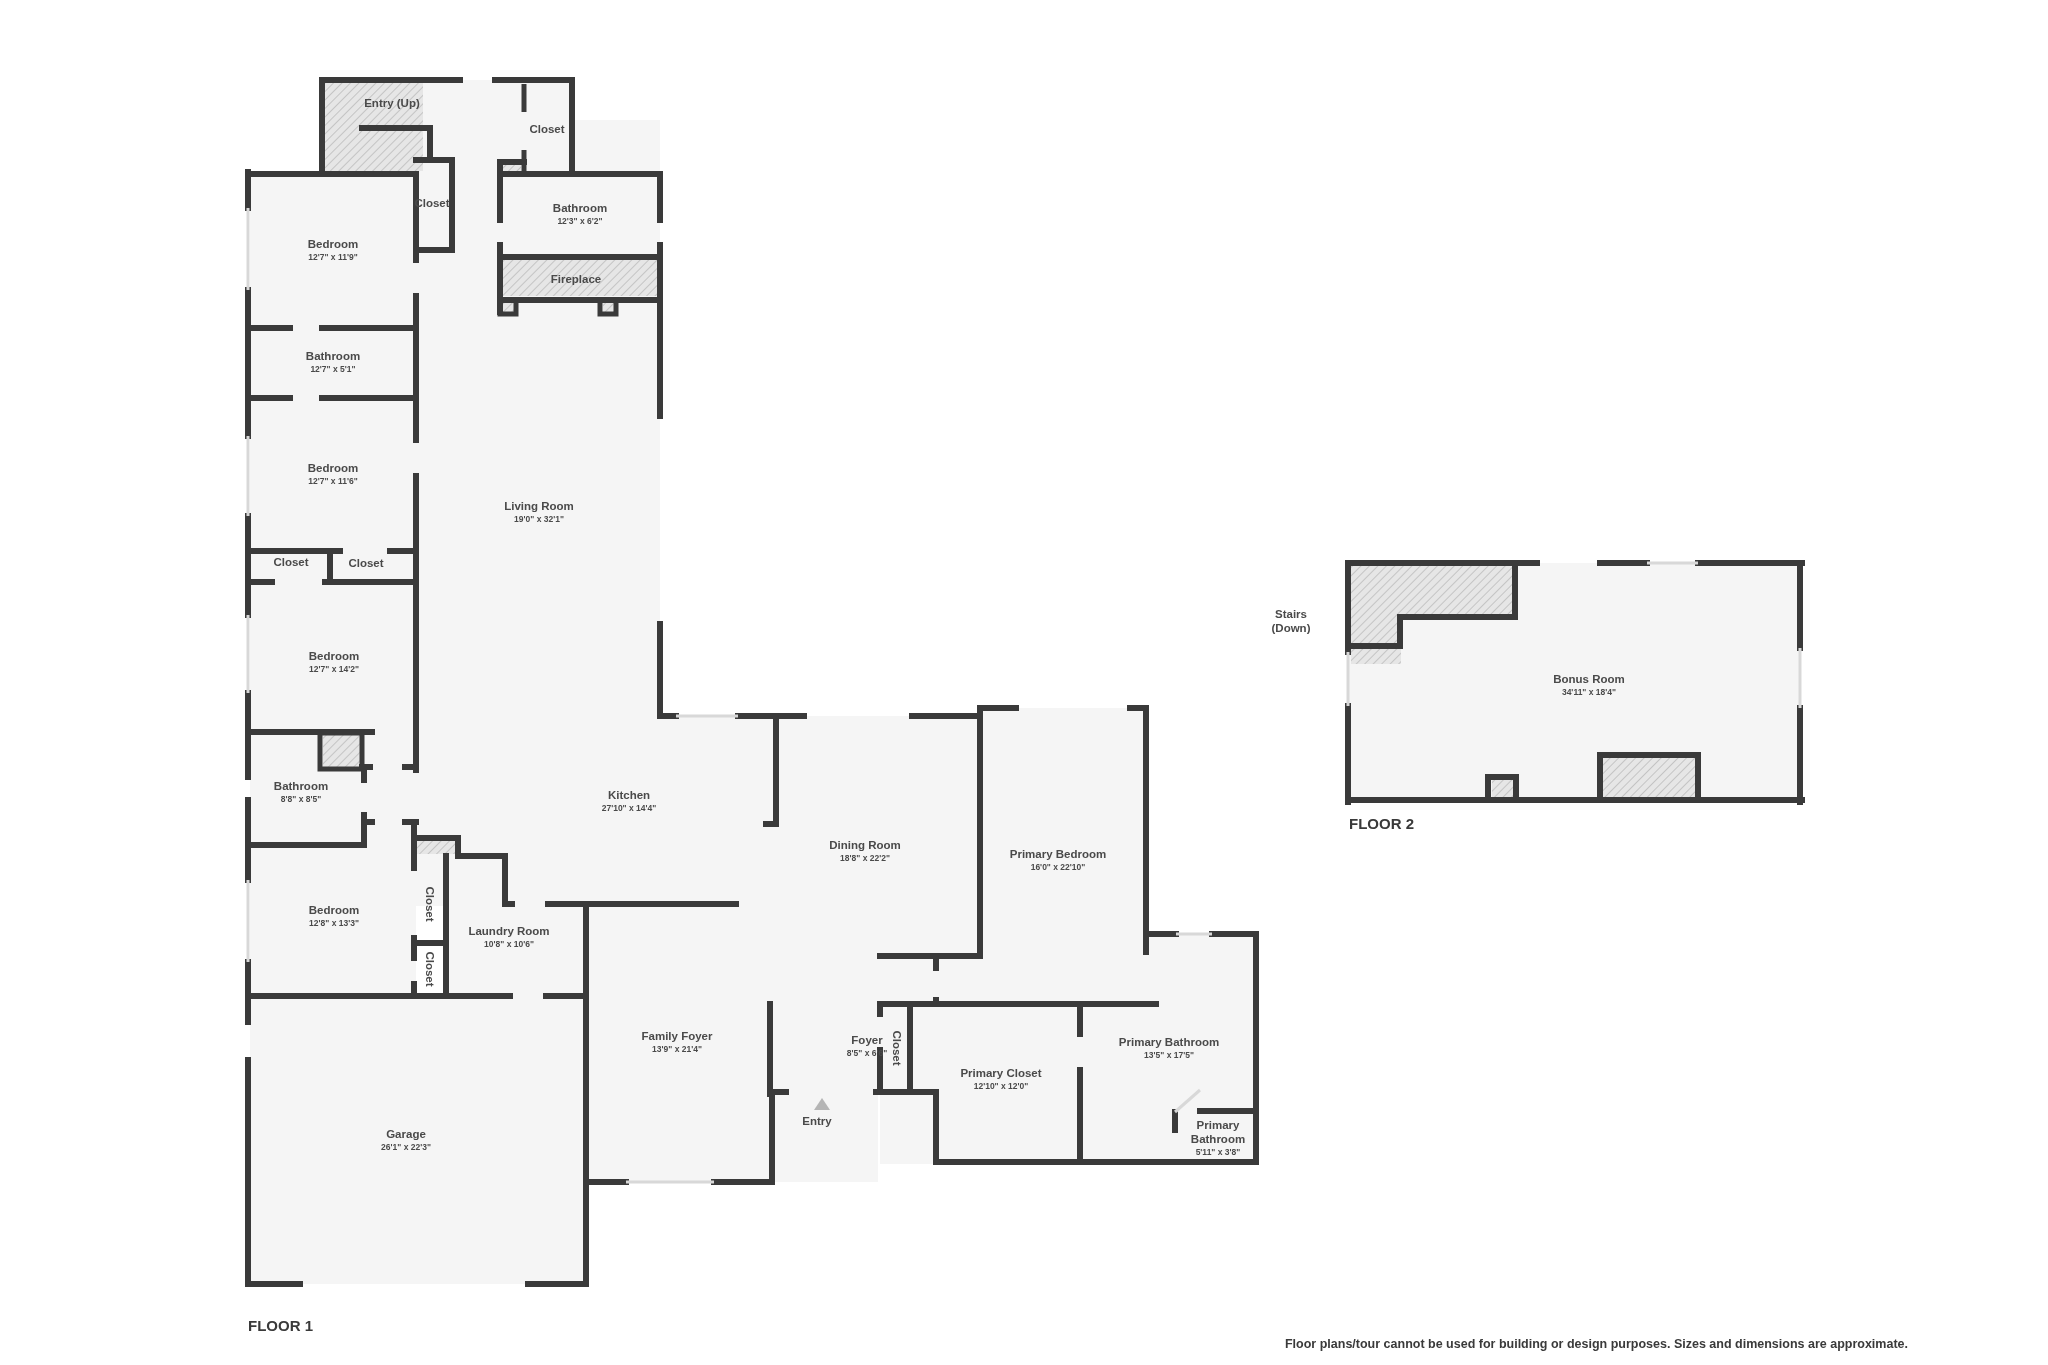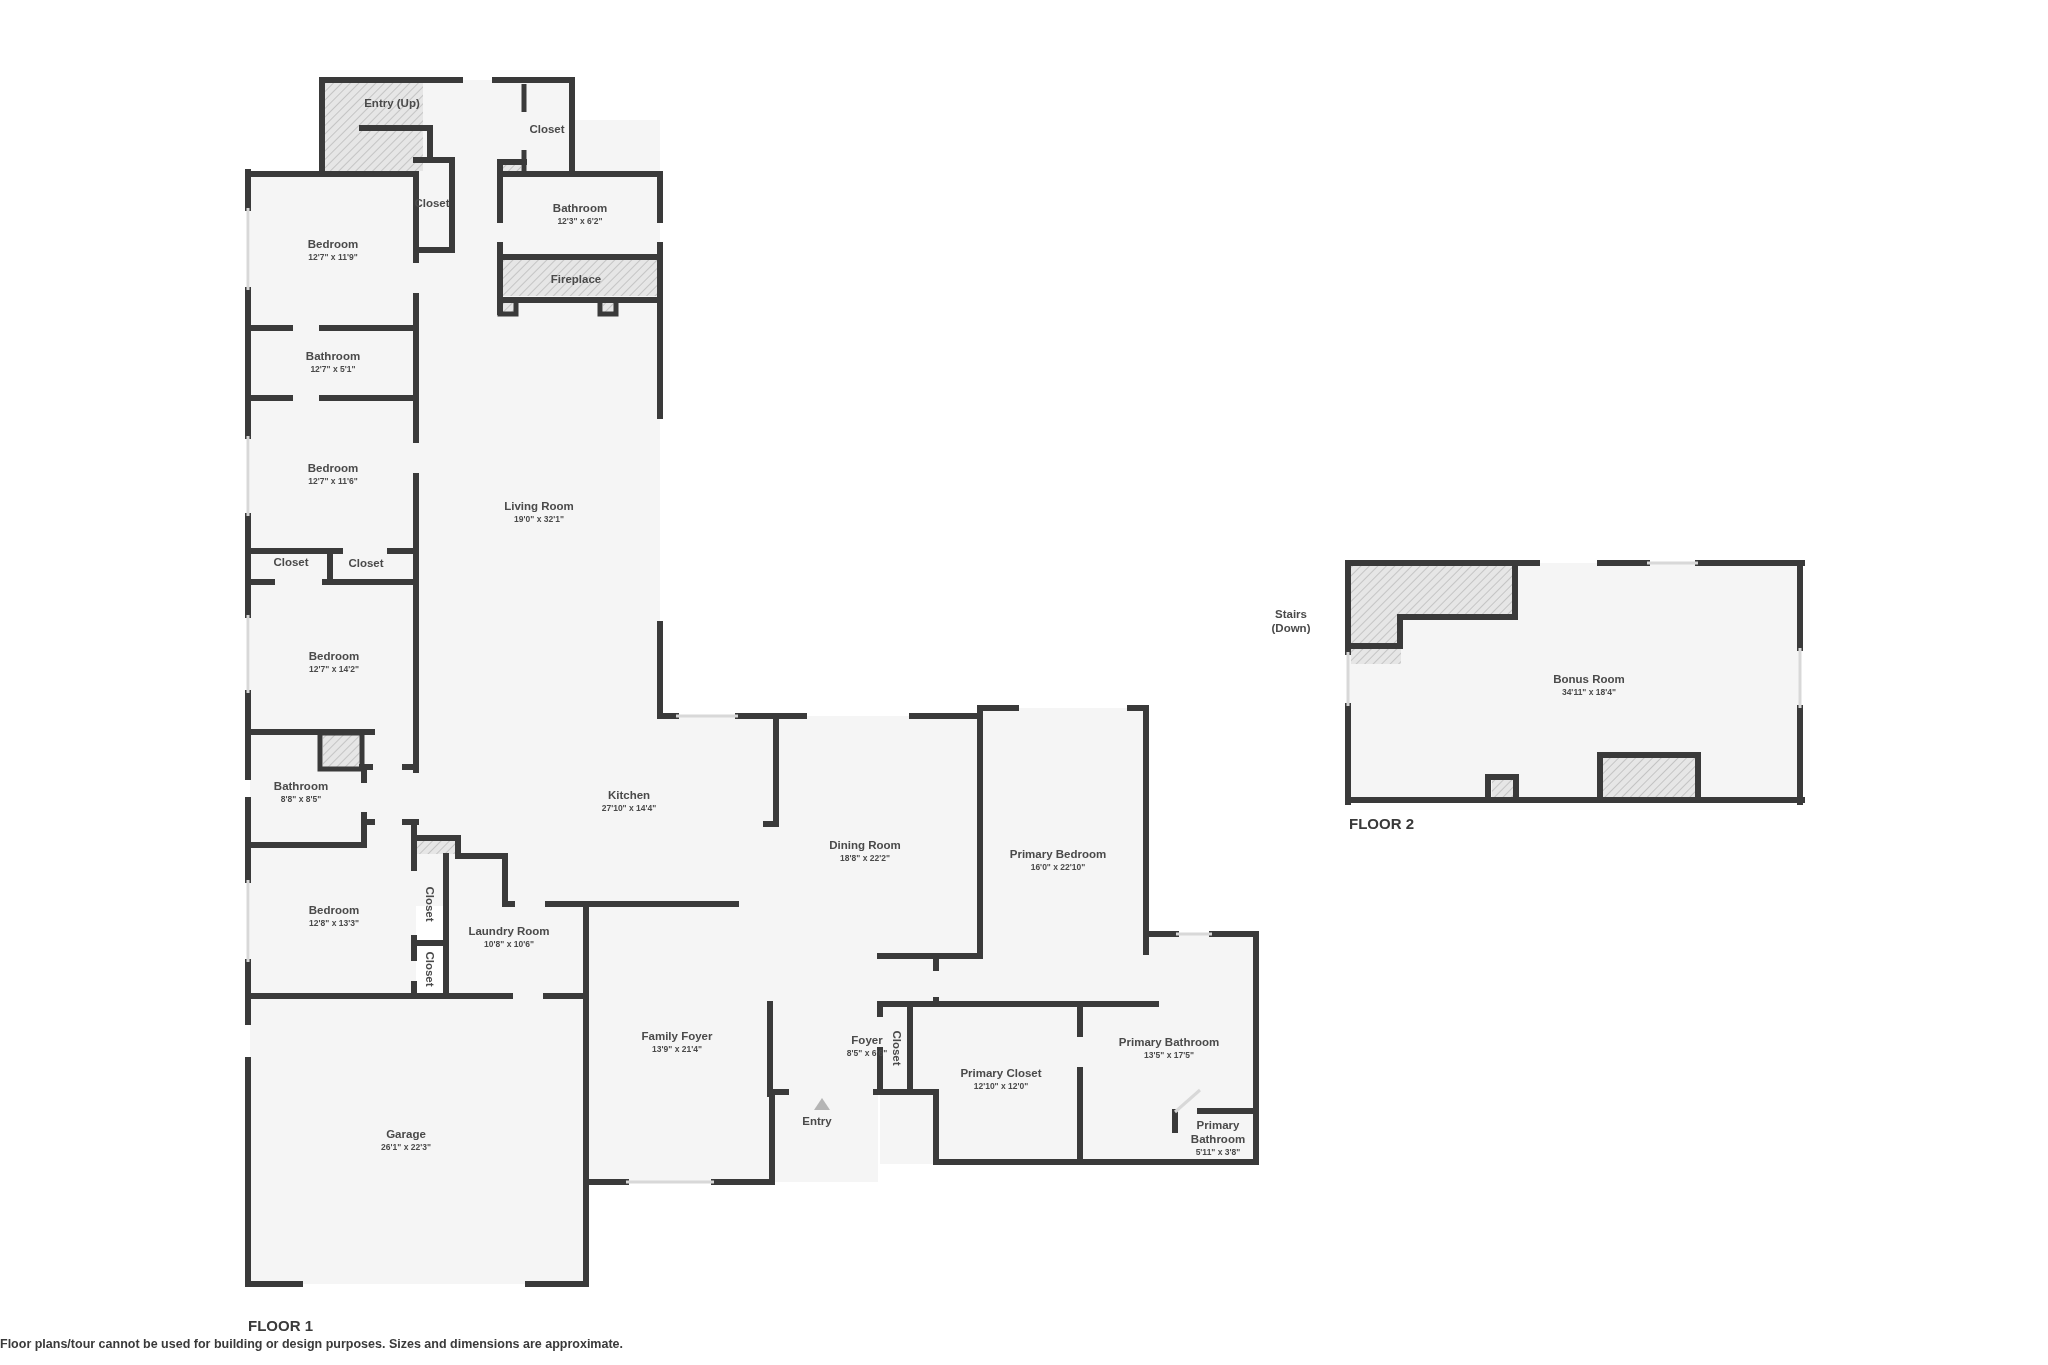--- a/index.html
+++ b/index.html
@@ -10,21 +10,21 @@
   .hatch { fill: url(#hatch); }
   .wall { stroke: #3a3a3a; stroke-width: 6; fill: none; stroke-linecap: square; }
   .wall-thin { stroke: #3a3a3a; stroke-width: 5; fill: none; }
   .win { stroke: #d8d8d8; stroke-width: 3; fill: none; }
   .label { position: absolute; transform: translate(-50%, -50%); text-align: center;
            color: #4a4a4a; white-space: nowrap; line-height: 1.2; }
   .label .name { font-size: 11.5px; font-weight: bold; display: block; }
   .label .dim { font-size: 8.5px; font-weight: bold; display: block; }
   .label.vert { transform: translate(-50%, -50%) rotate(90deg); }
   .floor-title { position: absolute; font-size: 15px; font-weight: bold; color: #3a3a3a; }
-  .disclaimer { position: absolute; left: 0; width: 1908px; top: 1337px; text-align: left;
+  .disclaimer { position: absolute; left: 0; width: 1908px; top: 1337px; text-align: right;
                 font-size: 12.5px; font-weight: bold; color: #3a3a3a; }
   .entry-arrow { position: absolute; width: 0; height: 0; border-left: 8px solid transparent;
                  border-right: 8px solid transparent; border-bottom: 12px solid #b5b5b5; }
 </style>
 </head>
 <body>
 
 <svg id="plan" viewBox="0 0 2048 1365" xmlns="http://www.w3.org/2000/svg">
   <defs>
     <pattern id="hatch" width="6" height="6" patternUnits="userSpaceOnUse" patternTransform="rotate(45)">

